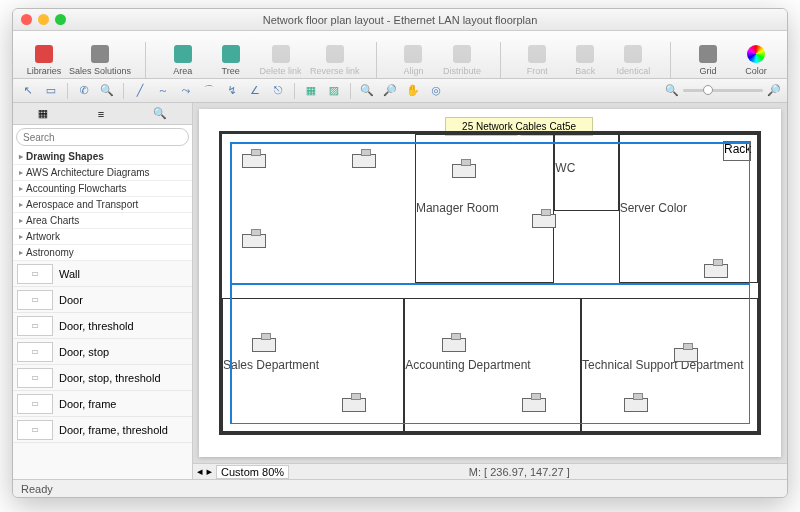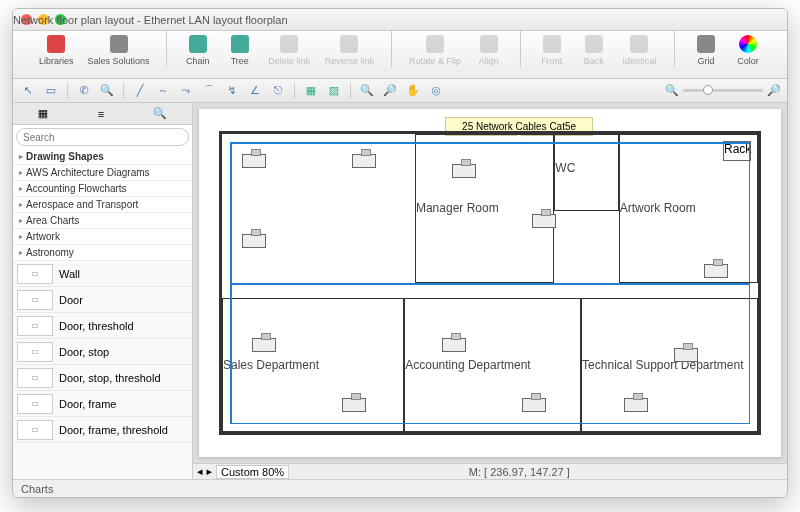--- a/index.html
+++ b/index.html
@@ -2,22 +2,22 @@
 <html><head>
 <meta charset="utf-8">
 <style>
 *{box-sizing:border-box;margin:0;padding:0;font-family:-apple-system,Helvetica,Arial,sans-serif;font-size:11px}
 body{background:#fff;width:800px;height:512px;overflow:hidden;position:relative}
 .window{width:776px;height:490px;margin:8px auto;border:1px solid #bbb;border-radius:6px;box-shadow:0 8px 30px rgba(0,0,0,.25);background:#f4f4f4;overflow:hidden;display:flex;flex-direction:column}
 .titlebar{height:22px;background:linear-gradient(#f8f8f8,#e8e8e8);border-bottom:1px solid #ccc;display:flex;align-items:center;padding:0 8px;position:relative}
 .traffic{display:flex;gap:6px}
 .dot{width:11px;height:11px;border-radius:50%}
 .dot.r{background:#ff5f57}.dot.y{background:#febc2e}.dot.g{background:#28c840}
-.title{position:absolute;left:0;right:0;text-align:left;color:#555}
-.toolbar{height:48px;background:linear-gradient(#fdfdfd,#ececec);border-bottom:1px solid #c9c9c9;display:flex;align-items:flex-start;padding:0 24px;gap:12px}
+.title{position:absolute;left:0;right:0;text-align:center;color:#555}
+.toolbar{height:48px;background:linear-gradient(#fdfdfd,#ececec);border-bottom:1px solid #c9c9c9;display:flex;align-items:flex-end;padding:0 16px;gap:18px}
 .tbtn{display:flex;flex-direction:column;align-items:center;gap:1px;padding:2px 4px;min-width:30px}
 .tbtn .ic{width:22px;height:22px;display:flex;align-items:center;justify-content:center}
 .tbtn .lbl{font-size:9px;color:#555;white-space:nowrap}
 .disabled{opacity:.35}
 .sep{width:1px;height:36px;background:#ccc;margin:0 4px}
 .ribbon{height:24px;background:linear-gradient(#f6f6f6,#e7e7e7);border-bottom:1px solid #c9c9c9;display:flex;align-items:center;padding:0 6px;gap:5px}
 .ribbon .ri{width:18px;height:18px;display:flex;align-items:center;justify-content:center;color:#4a7bb5}
 .ribbon .rsep{width:1px;height:16px;background:#ccc;margin:0 2px}
 .zoom{display:flex;align-items:center;gap:4px;margin-left:auto}
 .zoom .track{width:80px;height:3px;background:#ccc;position:relative;border-radius:2px}
@@ -70,21 +70,21 @@
         <div class="ic">
           <div style="width:18px;height:18px;background:#888;border-radius:3px"></div>
         </div>
         <div class="lbl">Sales Solutions</div>
       </div>
       <div class="sep"></div>
       <div class="tbtn ">
         <div class="ic">
           <div style="width:18px;height:18px;background:#4a9;border-radius:3px"></div>
         </div>
-        <div class="lbl">Chain</div>
+        <div class="lbl">Area</div>
       </div>
       <div class="tbtn ">
         <div class="ic">
           <div style="width:18px;height:18px;background:#4a9;border-radius:3px"></div>
         </div>
         <div class="lbl">Tree</div>
       </div>
       <div class="tbtn disabled">
         <div class="ic">
           <div style="width:18px;height:18px;background:#999;border-radius:3px"></div>
@@ -95,27 +95,27 @@
         <div class="ic">
           <div style="width:18px;height:18px;background:#999;border-radius:3px"></div>
         </div>
         <div class="lbl">Reverse link</div>
       </div>
       <div class="sep"></div>
       <div class="tbtn disabled">
         <div class="ic">
           <div style="width:18px;height:18px;background:#999;border-radius:3px"></div>
         </div>
-        <div class="lbl">Rotate &amp; Flip</div>
-      </div>
-      <div class="tbtn disabled">
-        <div class="ic">
-          <div style="width:18px;height:18px;background:#999;border-radius:3px"></div>
-        </div>
         <div class="lbl">Align</div>
+      </div>
+      <div class="tbtn disabled">
+        <div class="ic">
+          <div style="width:18px;height:18px;background:#999;border-radius:3px"></div>
+        </div>
+        <div class="lbl">Distribute</div>
       </div>
       <div class="sep"></div>
       <div class="tbtn disabled">
         <div class="ic">
           <div style="width:18px;height:18px;background:#999;border-radius:3px"></div>
         </div>
         <div class="lbl">Front</div>
       </div>
       <div class="tbtn disabled">
         <div class="ic">
@@ -230,21 +230,21 @@
    <div class="canvas">
     <div class="callout">25 Network Cables Cat5e</div>
     <div class="floor">
      <div class="room" style="top:0;left:36%;width:26%;height:50%">
               <div class="rlabel" style="top:45%">Manager Room</div>
             </div>
      <div class="room" style="top:0;left:62%;width:12%;height:26%">
               <div class="rlabel" style="top:35%">WC</div>
             </div>
      <div class="room" style="top:0;left:74%;width:26%;height:50%">
-              <div class="rlabel" style="top:45%">Artwork Room</div>
+              <div class="rlabel" style="top:45%">Server Color</div>
        <div style="position:absolute;top:6px;right:6px;width:28px;height:20px;border:1px solid #666;font-size:12px;text-align:center">Rack</div>
      </div>
      <div class="room" style="top:55%;left:0;width:34%;height:45%">
               <div class="rlabel" style="top:45%">Sales Department</div>
             </div>
      <div class="room" style="top:55%;left:34%;width:33%;height:45%">
               <div class="rlabel" style="top:45%">Accounting Department</div>
             </div>
      <div class="room" style="top:55%;left:67%;width:33%;height:45%">
               <div class="rlabel" style="top:45%">Technical Support Department</div>
@@ -273,15 +273,15 @@
    <div class="hscroll">
     <span>◂</span>
     <span>▸</span>
     <span class="zoomsel">Custom 80%</span>
     <span style="margin-left:30%;color:#555">M: [ 236.97, 147.27 ]</span>
    </div>
   </div>
  </div>
 
  <div class="statusbar">
-  <span>Charts</span>
+  <span>Ready</span>
  </div>
 </div>
 
 </body></html>

